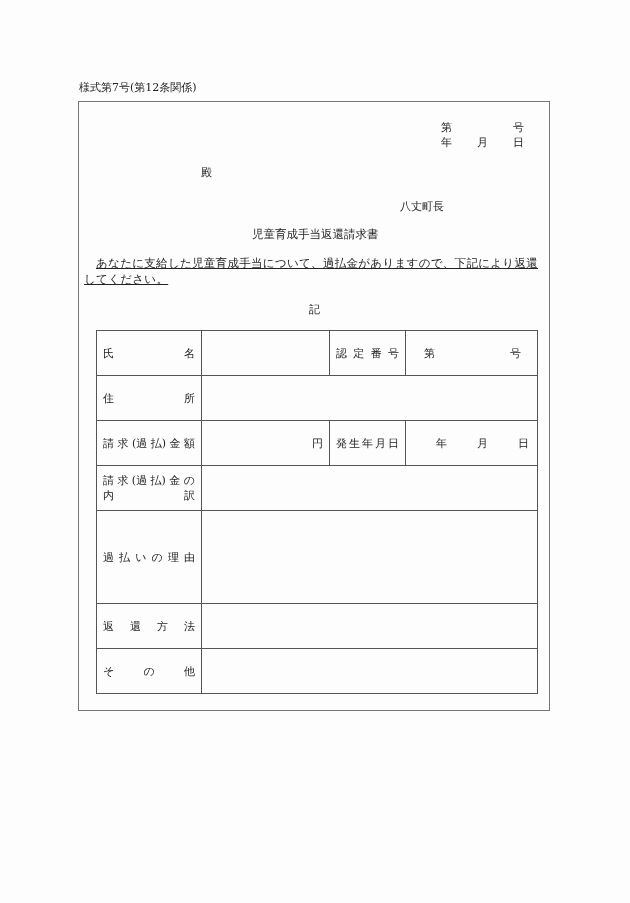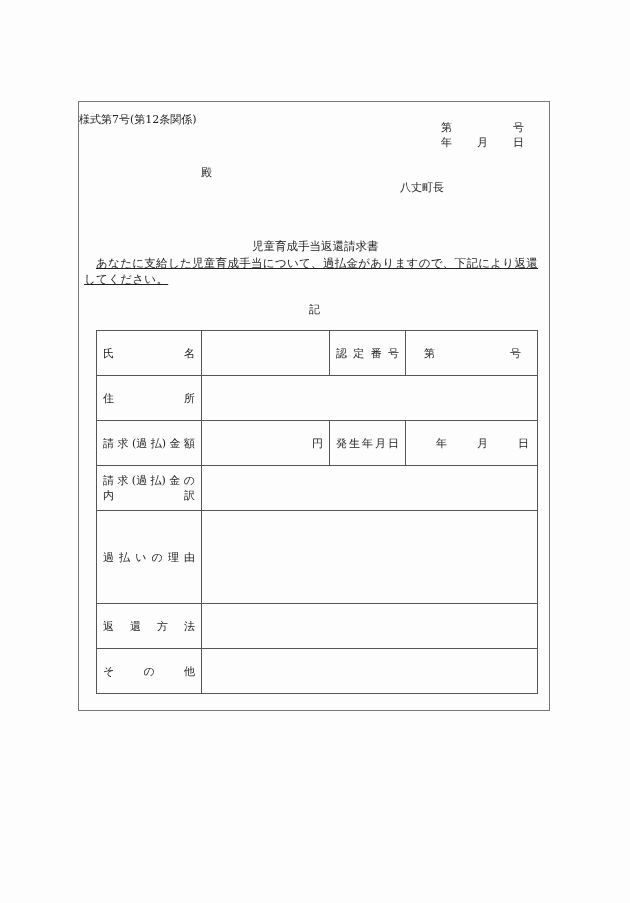--- a/index.html
+++ b/index.html
@@ -2,30 +2,30 @@
 <html><head>
 <meta charset="utf-8">
 <style>
   html, body { margin:0; padding:0; }
   body {
     width:630px; height:903px; background:#fdfdfd; position:relative;
     font-family: "DejaVu Serif", "Liberation Serif", serif;
     color:#222; font-size:11px; overflow:hidden;
   }
   .abs { position:absolute; white-space:nowrap; }
-  .form-label { left:79px; top:80px; font-size:11px;margin-top:32px; }
+  .form-label { left:79px; top:80px; font-size:11px; }
   .outer { position:absolute; left:78px; top:101px; width:472px; height:610px; border:1px solid #777; box-sizing:border-box; }
   .dai { left:441px; top:120px; }
   .go { left:513px; top:120px; }
   .nen { left:441px; top:135px; }
   .tsuki { left:477px; top:135px; }
   .hi { left:513px; top:135px; }
   .dono { left:201px; top:165px; }
-  .mayor { left:400px; top:180px; }
-  .title { left:252px; top:227px; font-size:11.5px;margin-top:12px; }
+  .mayor { left:400px; top:199px; }
+  .title { left:252px; top:227px; font-size:11.5px; }
   .body-text { position:absolute; left:84px; top:255px; width:466px; line-height:16px; font-size:11.5px; text-indent:12px; letter-spacing:0.3px;text-decoration:underline; }
   .ki { left:309px; top:302px; }
   table.grid {
     position:absolute; left:96px; top:330px; width:441px; border-collapse:collapse; table-layout:fixed;
   }
   table.grid td { border:1px solid #555; padding:0 6px; font-size:11px; vertical-align:middle; }
   .lbl { display:flex; justify-content:space-between; }
   .stack-row { display:flex; justify-content:space-between; line-height:15px; }
   .right { text-align:right; }
   .date-cell { display:flex; justify-content:flex-end; gap:30px; padding-right:2px; }

